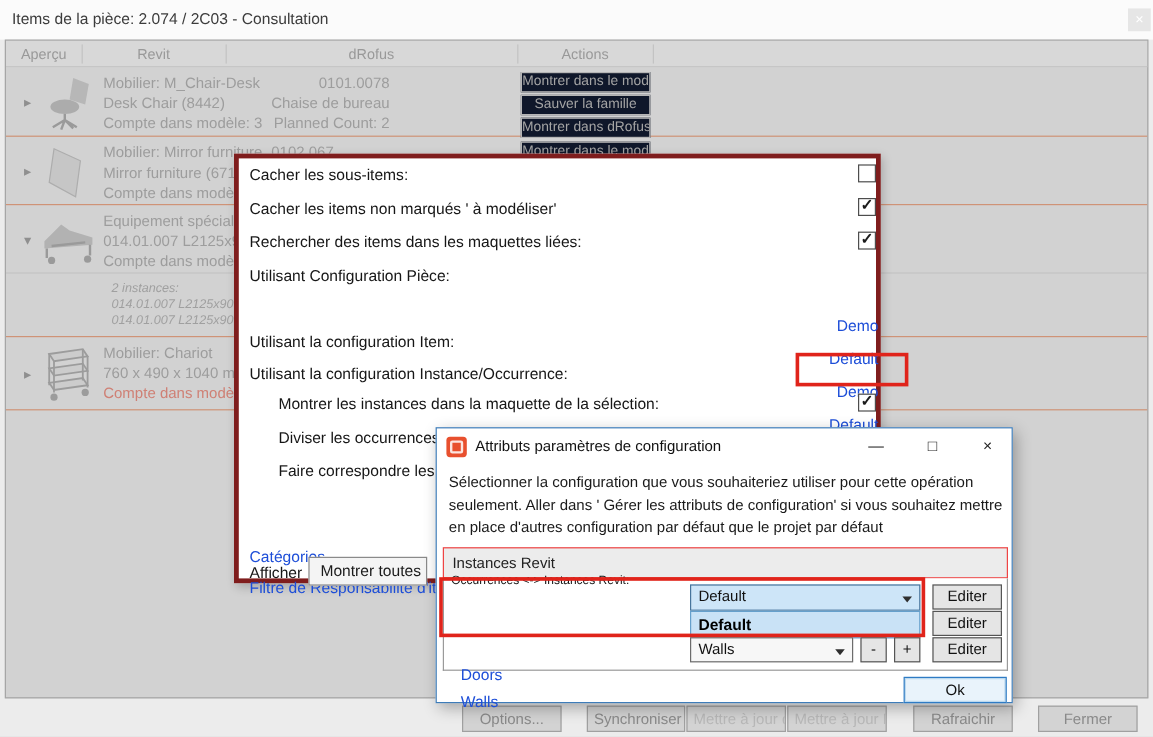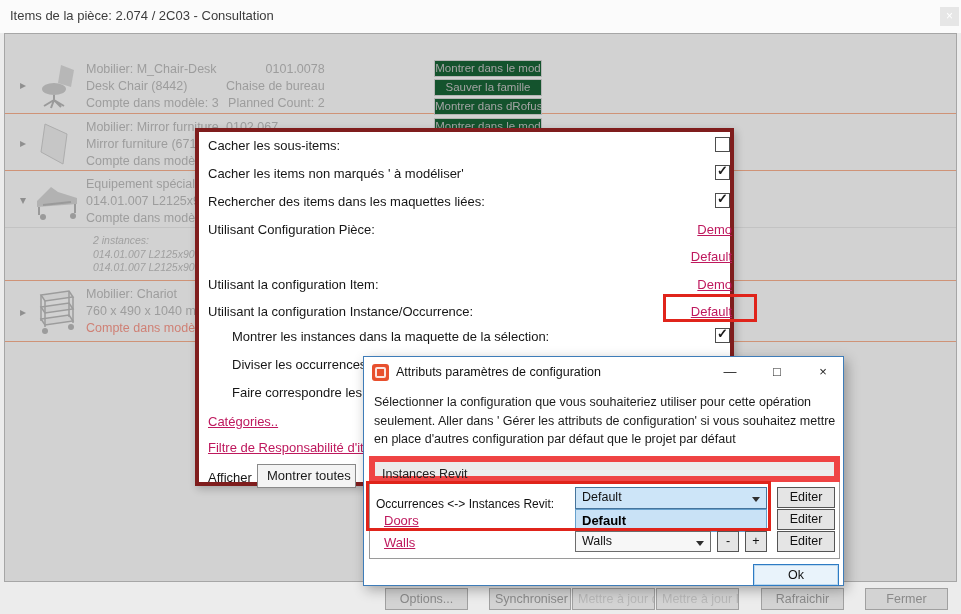--- a/index.html
+++ b/index.html
@@ -22,21 +22,21 @@
   .th { position:absolute; top:4px; font-size:12px; color:#999999; text-align:center; }
   .col-div { position:absolute; top:3px; width:1px; height:16px; background:#c3c3c3; }
   .trow { position:absolute; left:0; width:951px; }
   .bb-orange { border-bottom:1px solid #cf9377; }
   .bb-gray { border-bottom:1px solid #c3c3c3; }
   .arrow { position:absolute; left:15px; font-size:12px; color:#8f8f8f; }
   .prev-icon { position:absolute; left:26px; }
   .rv { position:absolute; left:81px; top:5px; font-size:12.5px; line-height:17px; color:#9d9d9d; white-space:nowrap; }
   .df { position:absolute; left:221px; top:5px; font-size:12.5px; line-height:17px; color:#9d9d9d; white-space:nowrap;text-align:right; }
   .acts { position:absolute; left:429px; top:4px; }
-  .act-btn { display:block; width:108px; height:17px; margin-bottom:2px; background:#14532d;
+  .act-btn { display:block; width:108px; height:17px; margin-bottom:2px; background:#0f172a;
              border:1px solid #b5b5b5; color:#a4a4a4; font-size:11.5px; line-height:15px;
              text-align:center; white-space:nowrap; overflow:hidden; font-family:inherit; }
   .sub-lines { position:absolute; left:88px; top:6px; font-size:10.5px; font-style:italic;
                line-height:13.5px; color:#a0a0a0; white-space:nowrap; }
   .red-text { color:#cf8075; }
   
   .bot-btn { position:absolute; top:588px; height:22px; background:#d3d3d3; border:1px solid #a0a0a0;
              color:#8a8a8a; font-size:12.5px; text-align:center; line-height:20px;
              white-space:nowrap; overflow:hidden; font-family:inherit; }
   .bot-btn.clip { text-align:left; padding-left:5px; }
@@ -44,21 +44,21 @@
   
   .settings-panel { position:absolute; left:195px; top:128px; width:539px; height:358px;
                     background:#ffffff; border:4px solid #7f1d1d; box-shadow:2px 3px 8px rgba(0,0,0,.22);
                     z-index:10; }
   .sp-row { position:absolute; left:0; width:537px; height:20px; }
   .sp-label { position:absolute; left:9px; top:0; font-size:13px; color:#161616; white-space:nowrap; }
   .sp-label.indent { left:33px; }
   .cb { position:absolute; right:6px; top:-1px; width:15px; height:15px;
         background:#ffffff; border:1px solid #4d4d4d; }
   .cb-mark { position:absolute; left:1px; top:-3px; font-size:13px; font-weight:bold; color:#1b1b1b; }
-  .lnk { color:#be185d; text-decoration:underline; font-size:13px; white-space:nowrap; }
+  .lnk { color:#1d4ed8; font-size:13px; white-space:nowrap;margin-top:42px; }
   .sp-link { position:absolute; right:4px; top:0; }
   .sp-static-link { position:absolute; left:9px; }
   .afficher-btn { position:absolute; left:58px; top:332px; width:99px; height:24px; background:#f4f4f4;
                   border:1px solid #8a8a8a; font-size:13px; color:#1b1b1b; text-align:left;
                   padding-left:9px; line-height:22px; white-space:nowrap; overflow:hidden; font-family:inherit; }
   
   .red-rect { position:absolute; border:3px solid #e0241b; background:transparent; }
   .red-rect.r1 { left:663px; top:294px; width:94px; height:28px; z-index:12; }
   .red-rect.r2 { left:366px; top:481px; width:405px; height:50px; z-index:30; }
   
@@ -66,25 +66,25 @@
             border:1px solid #3e7cb8; box-shadow:3px 4px 12px rgba(0,0,0,.3); z-index:20; }
   .dlg-icon { position:absolute; left:8px; top:7px; width:17px; height:17px; background:#e8502e; border-radius:3px; }
   .dlg-icon::after { content:""; position:absolute; left:3px; top:3px; width:7px; height:7px;
                      border:2px solid #ffffff; border-radius:2px; opacity:.85; }
   .dlg-title { position:absolute; left:32px; top:8px; font-size:12.5px; color:#111111; white-space:nowrap; }
   .dlg-ctl { position:absolute; top:5px; width:20px; height:20px; font-size:13px; color:#222222;
              text-align:center; line-height:20px; }
   .dlg-desc { position:absolute; left:10px; top:36px; width:464px; font-size:12.5px;
               line-height:18.5px; color:#1a1a1a; }
   .grp-head { position:absolute; left:5px; top:99px; width:471px; height:26px; background:#ececec;
-              border:6px solid #ef4444; }
+              border:1px solid #ef4444; }
   .grp-head-label { position:absolute; left:7px; top:5px; font-size:12.5px; color:#222222; }
   .grp-body { position:absolute; left:5px; top:125px; width:471px; height:77px; background:#ffffff;
               border:1px solid #9a9a9a; border-top:none; }
-  .dlg-row-label { position:absolute; left:12px; top:140px; font-size:12px; color:#111111; white-space:nowrap; }
+  .dlg-row-label { position:absolute; left:12px; top:122px; font-size:10px; color:#111111; white-space:nowrap; }
   .combo { position:absolute; font-size:12.5px; color:#111111; line-height:19px; padding-left:6px;
            white-space:nowrap; overflow:hidden; }
   .combo-focused { left:211px; top:130px; width:192px; height:22px; background:#cde5f8; border:1px solid #46749c; }
   .combo-plain { left:211px; top:174px; width:136px; height:21px; background:#f7f7f7; border:1px solid #6c6c6c; }
   .chev { position:absolute; right:6px; top:9px; width:0; height:0; border-left:4px solid transparent;
           border-right:4px solid transparent; border-top:5px solid #2f2f2f; }
   .btn-std { position:absolute; background:#e5e5e5; border:1px solid #555555; color:#111111;
              font-size:12.5px; text-align:center; line-height:19px; font-family:inherit; }
   .open-item { position:absolute; left:211px; top:152px; width:192px; height:23px; background:#c9e2f6;
                border:1px solid #66a0cc; font-size:13px; font-weight:bold; color:#000000;
@@ -99,20 +99,30 @@
 <body>
 
 <div class="titlebar">
   <div class="title-text">Items de la pièce: 2.074 / 2C03 - Consultation</div>
   <div class="win-close">
     <span>×</span>
   </div>
 </div>
 
 <div class="table-area">
+  <div class="thead">
+    <div class="th" style="left:0;width:63px">Aperçu</div>
+    <div class="th" style="left:63px;width:120px">Revit</div>
+    <div class="th" style="left:183px;width:243px">dRofus</div>
+    <div class="th" style="left:426px;width:113px">Actions</div>
+    <div class="col-div" style="left:63px"></div>
+    <div class="col-div" style="left:183px"></div>
+    <div class="col-div" style="left:426px"></div>
+    <div class="col-div" style="left:539px"></div>
+  </div>
 
   <div class="trow bb-orange" style="top:22px;height:58px">
     <div class="arrow" style="top:22px">▸</div>
     <div class="prev-icon" style="top:6px">
       <svg width="50" height="48" viewBox="0 0 50 48">
         <path d="M30 3 l13 5 -3 17 -13 -4 z" fill="#b7b7b7"></path>
         <ellipse cx="23" cy="27" rx="12" ry="6" fill="#acacac"></ellipse>
         <path d="M23 33 v5 M23 38 l-10 6 M23 38 l10 6 M23 38 l-3 8 M23 38 l7 7" stroke="#9a9a9a" stroke-width="2" fill="none"></path>
       </svg>
     </div>

